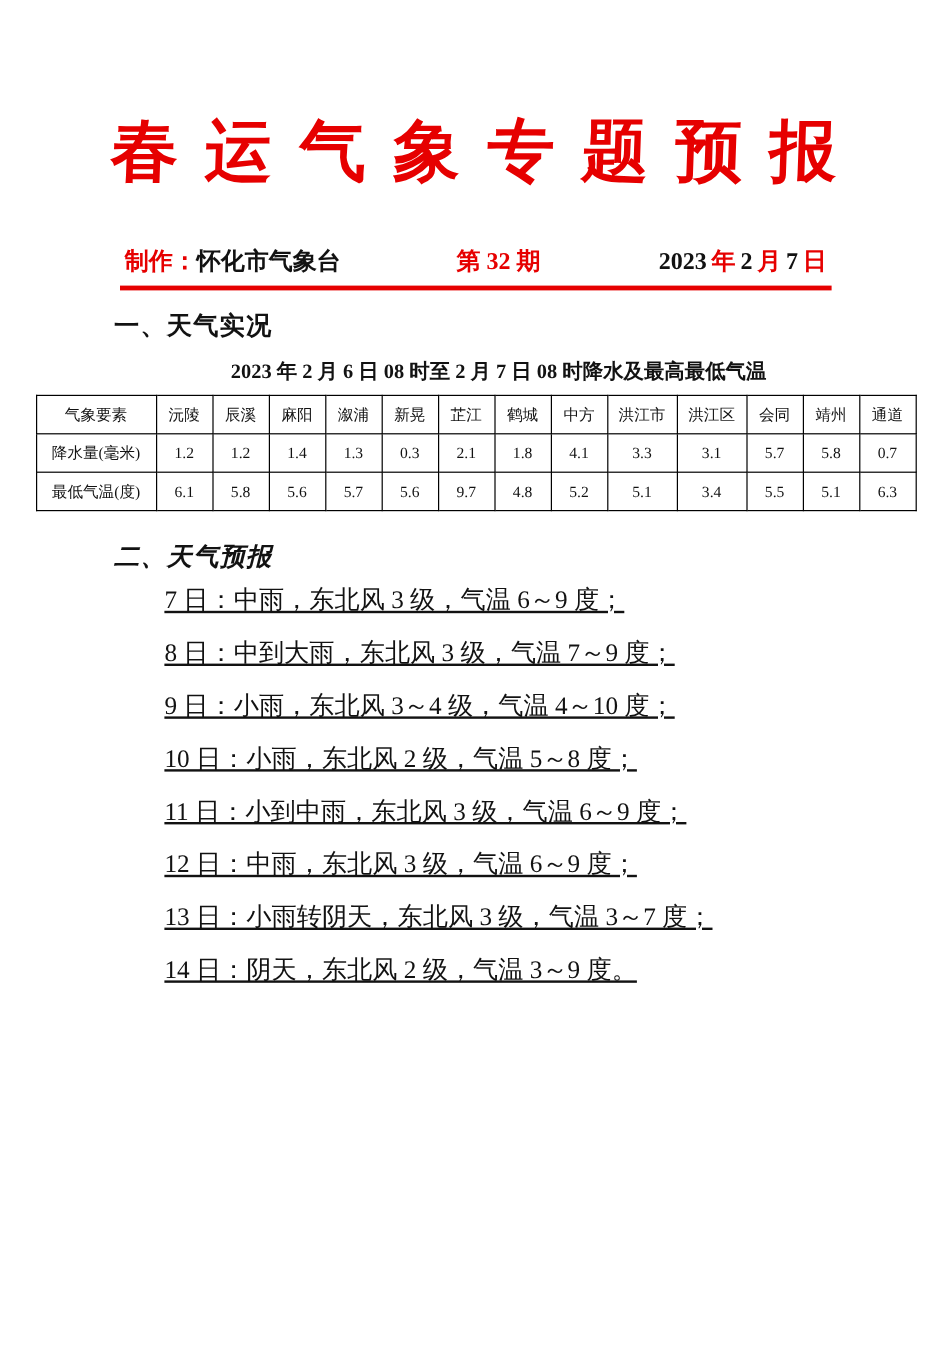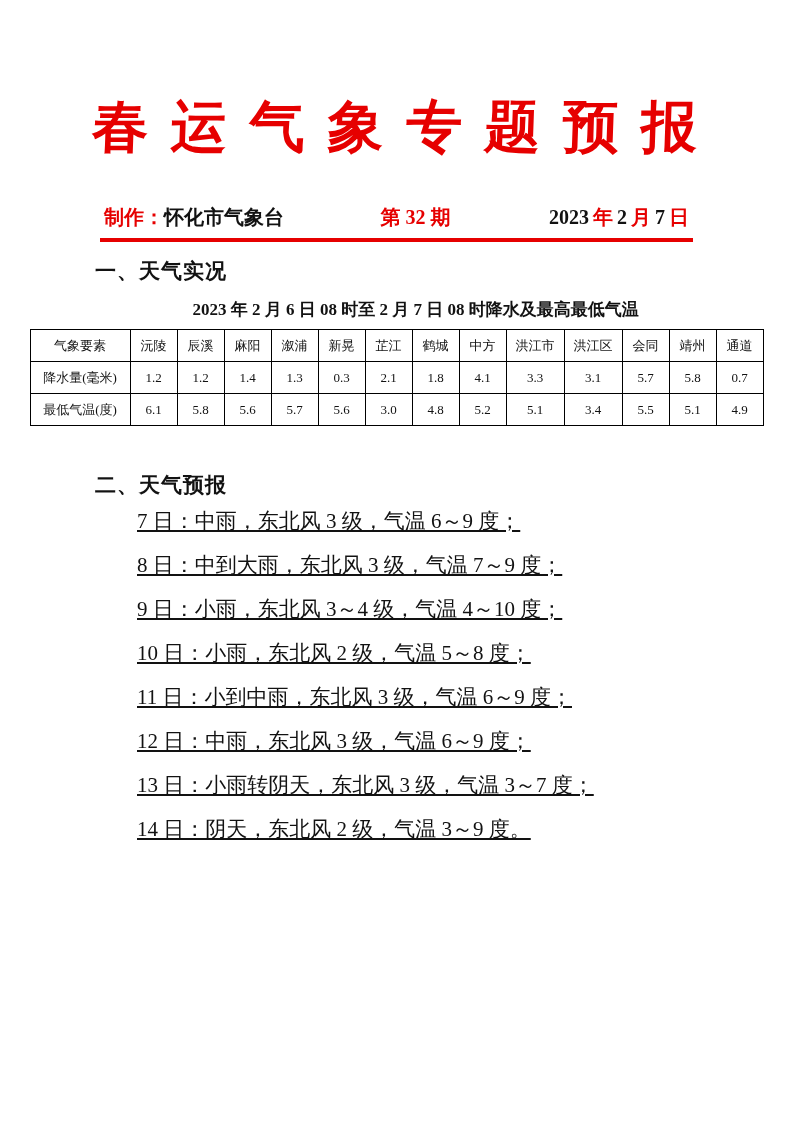--- a/index.html
+++ b/index.html
@@ -64,21 +64,21 @@
   }
   table.obs th, table.obs td {
     border: 1.5px solid #000;
     height: 32px;
     text-align: center;
     vertical-align: middle;
     font-weight: normal;
     padding: 0 1px;
     overflow: hidden;
   }
-  .sec2-heading { margin-top: 45px; }
+  .sec2-heading { margin-top: 24px; font-style: italic; }
   .intro {
     margin: 17px 96px 0 95px;
     font-size: 21px;
     line-height: 44px;
     text-align: justify;
     text-indent: 2em;
   }
   .bold { font-weight: bold; }
   .forecast-list {
     margin: 0 0 0 137px;
@@ -160,28 +160,28 @@
       <td>5.8</td>
       <td>0.7</td>
     </tr>
     <tr>
       <td>最低气温(度)</td>
       <td>6.1</td>
       <td>5.8</td>
       <td>5.6</td>
       <td>5.7</td>
       <td>5.6</td>
-      <td>3.0</td>
+      <td>9.7</td>
       <td>4.8</td>
       <td>5.2</td>
       <td>5.1</td>
       <td>3.4</td>
       <td>5.5</td>
       <td>5.1</td>
-      <td>4.9</td>
+      <td>6.3</td>
     </tr>
   </tbody>
     </table>
 
   <h2 class="sec-heading sec2-heading">二、天气预报</h2>
 
 
   <div class="forecast-list">
     <div class="forecast-item">7 日：中雨，东北风 3 级，气温 6～9 度；</div>
     <div class="forecast-item">8 日：中到大雨，东北风 3 级，气温 7～9 度；</div>

